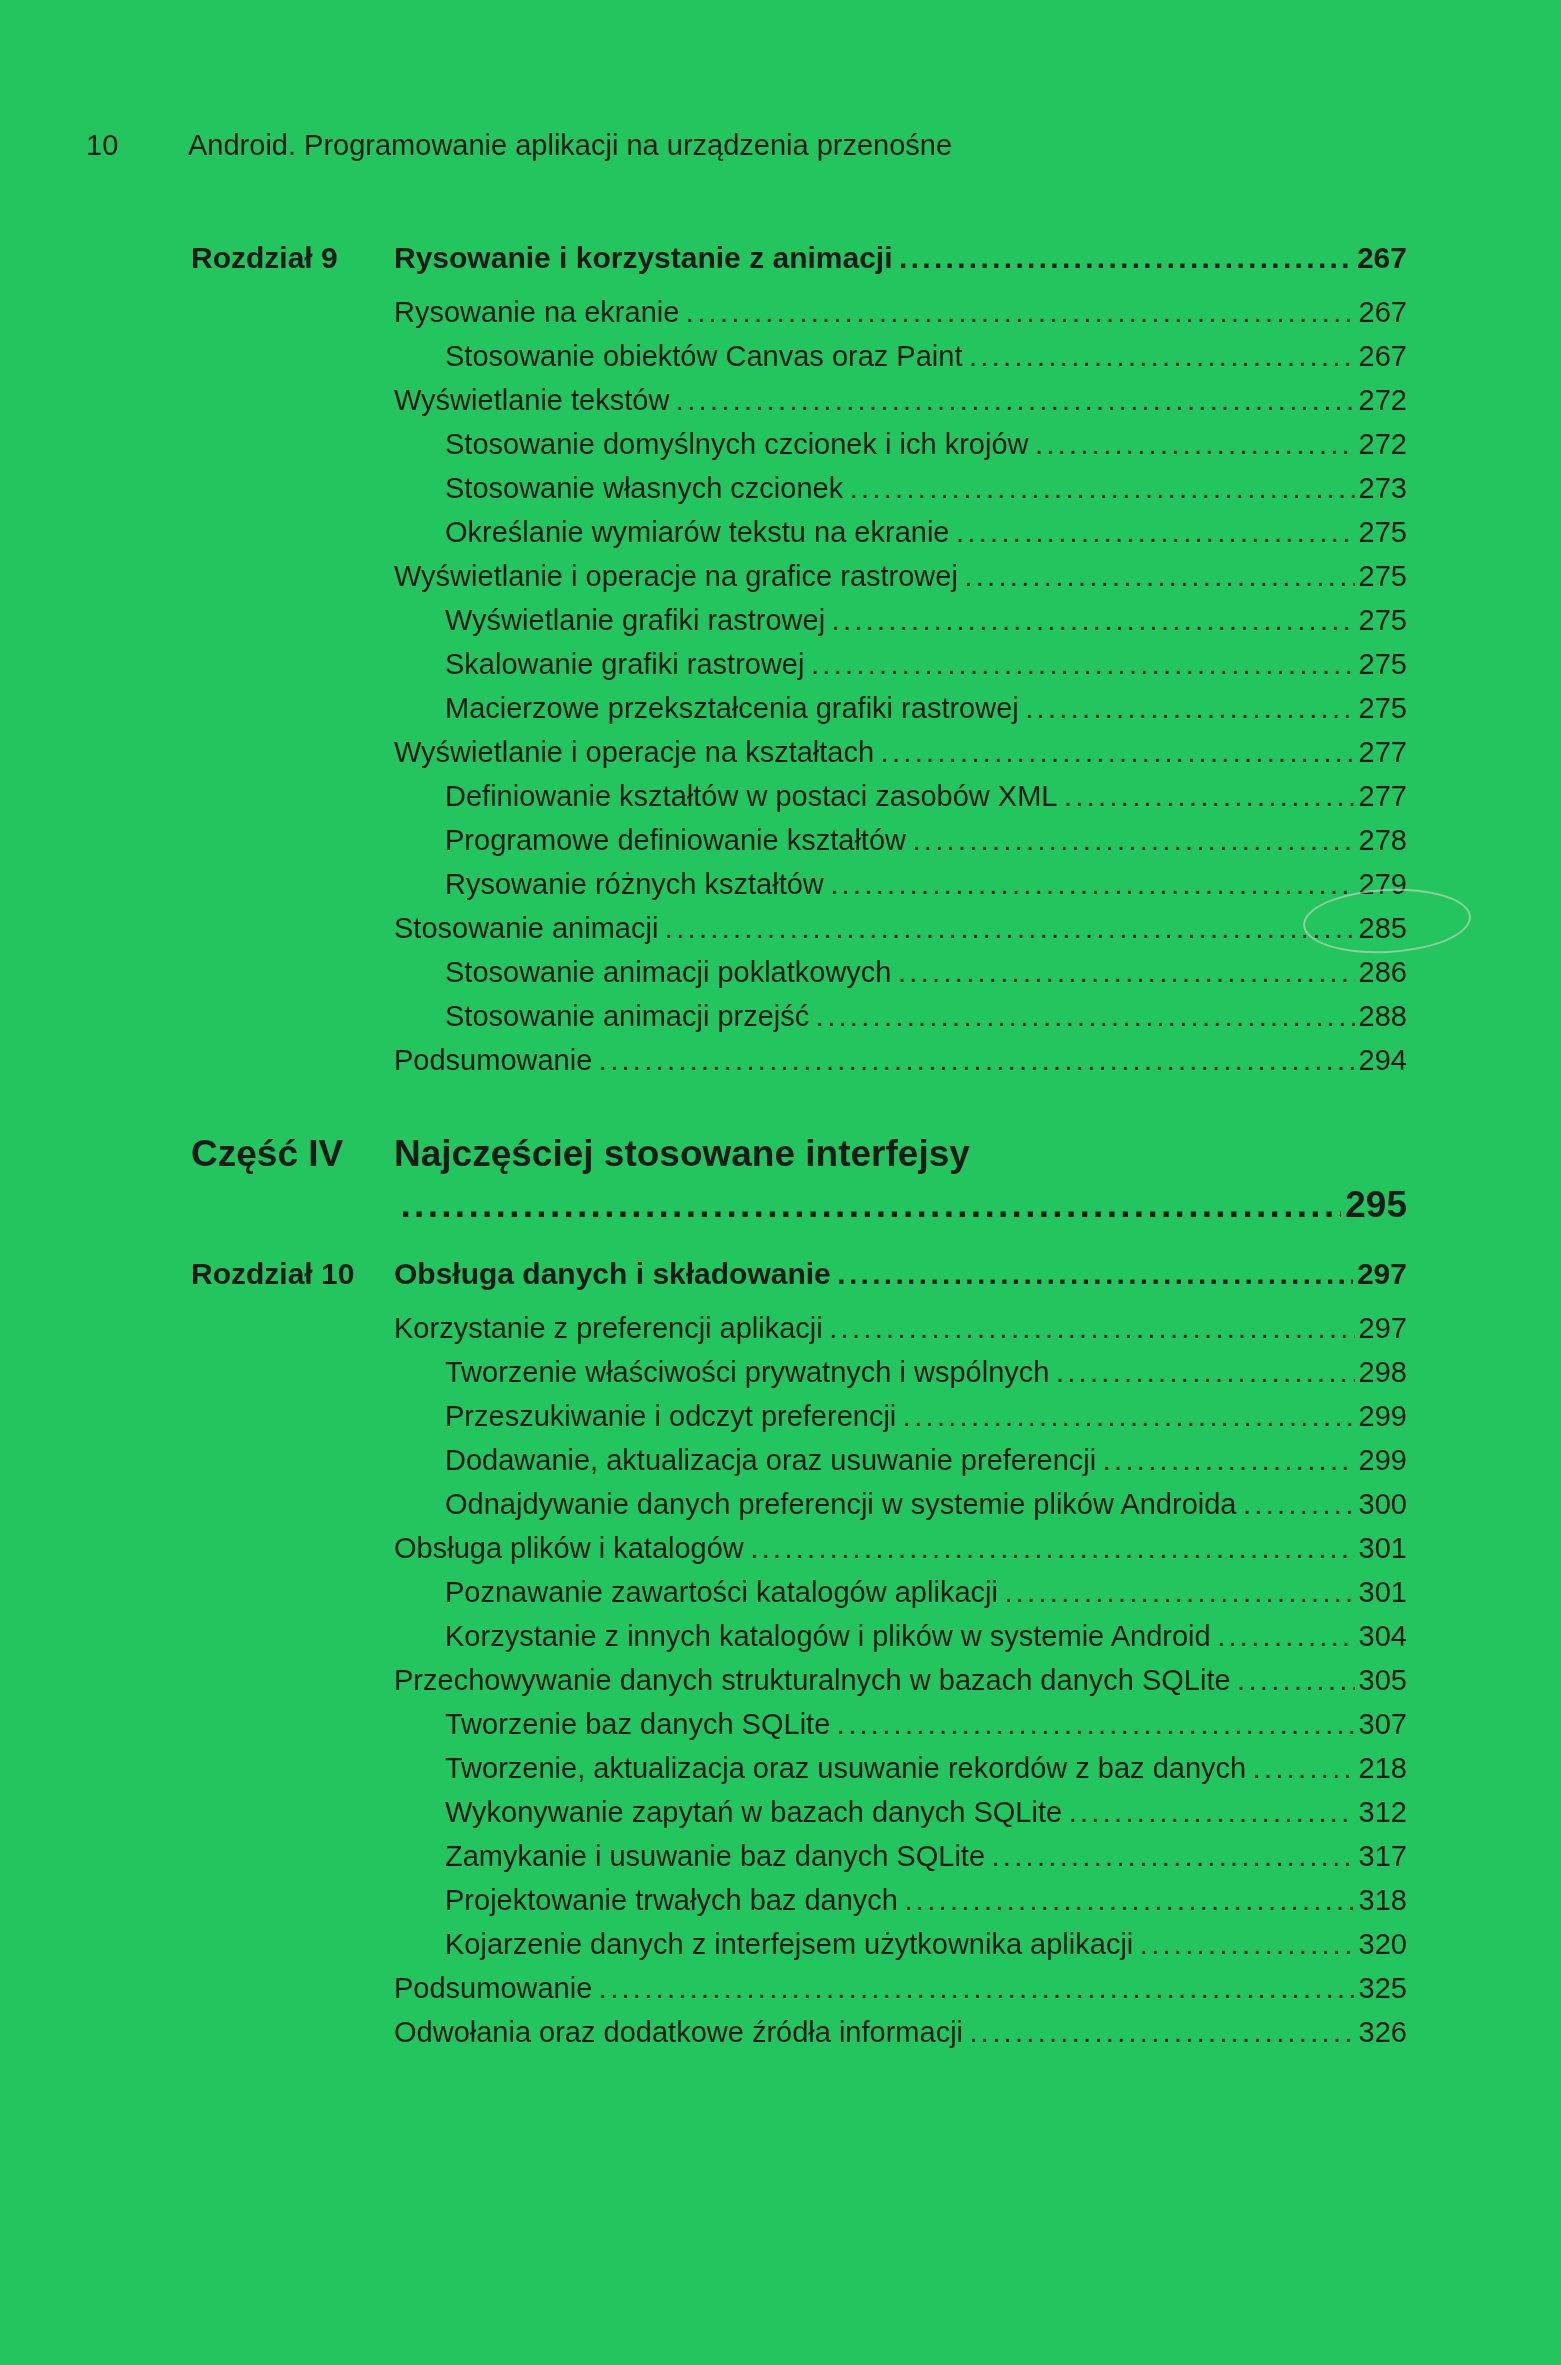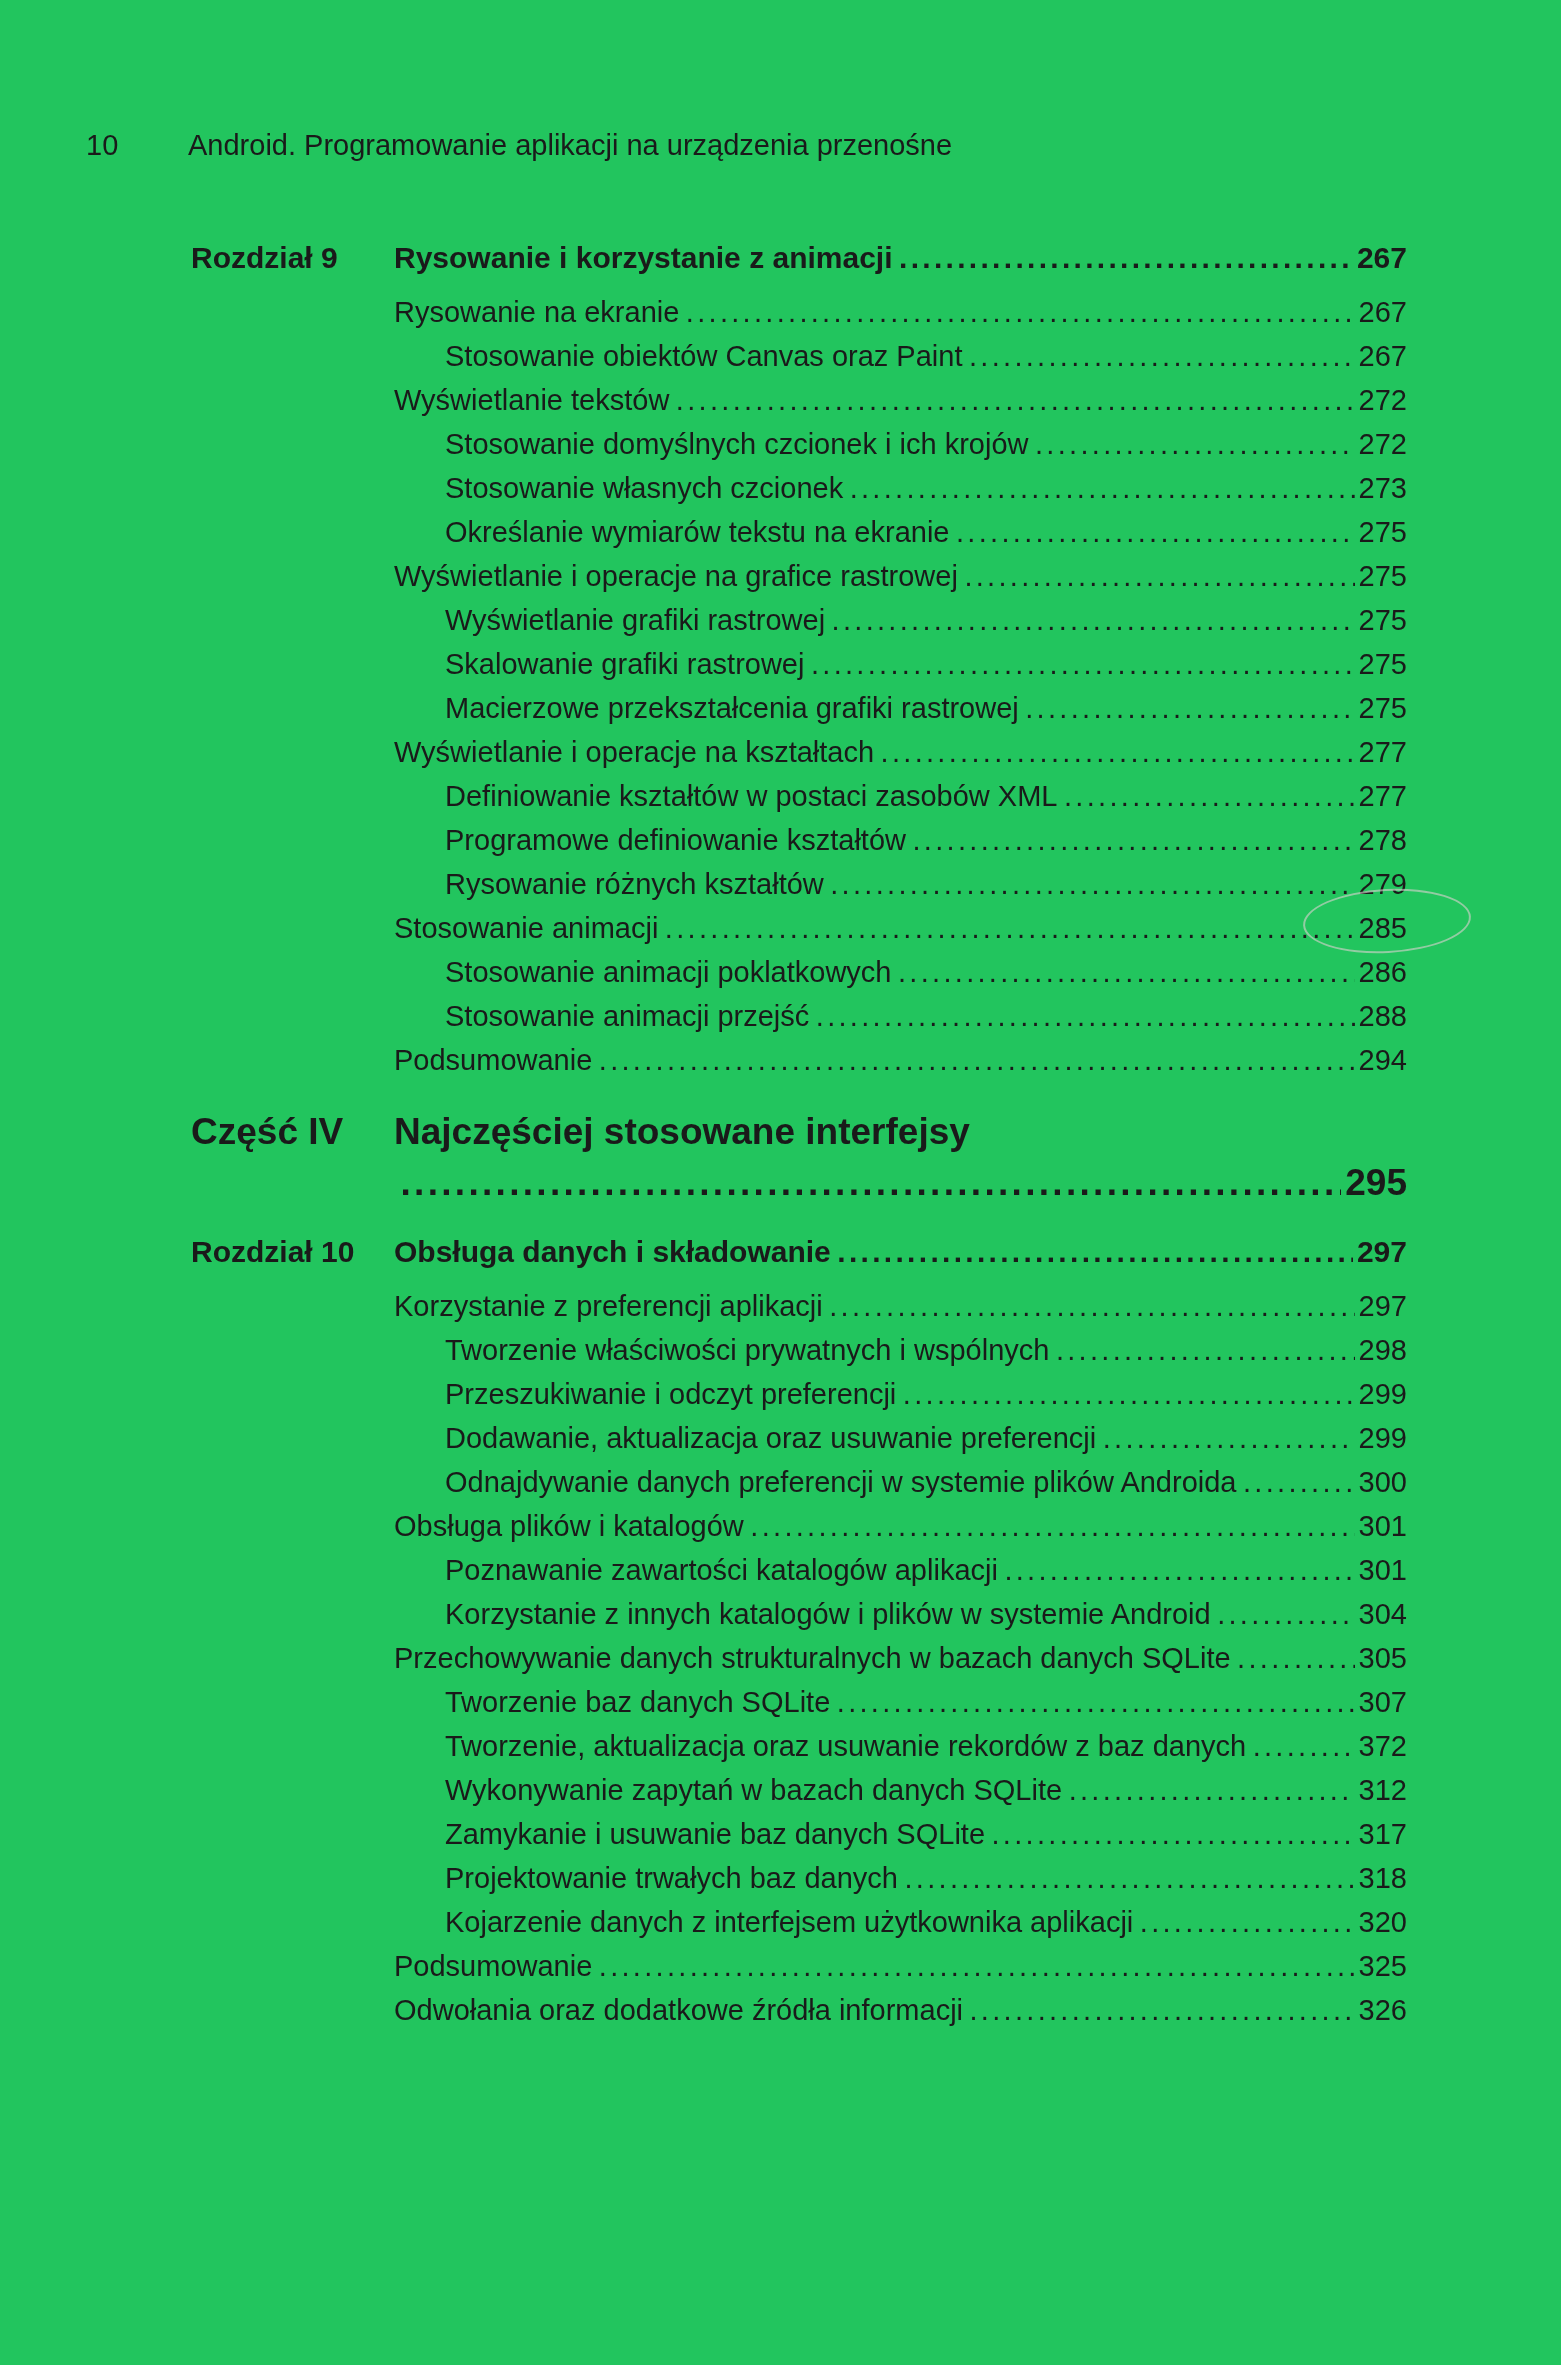--- a/index.html
+++ b/index.html
@@ -65,21 +65,21 @@
   }
   .title-wrap { flex: 1 1 auto; min-width: 0; }
 
   .entries { margin-left: 203px; }
   .entry {
     font-size: 29px;
     line-height: 44px;
   }
   .entry.l2 { padding-left: 51px; }
 
-  .toc-section.part { margin-top: 24px; }
+  .toc-section.part { margin-top: 46px; }
   .toc-section.part .head {
     display: flex;
     align-items: baseline;
     font-weight: bold;
     font-size: 37px;
     line-height: 51px;
     margin-bottom: 23.5px;
   }
   .toc-section.part + .toc-section.chapter { margin-top: 0; }
 
@@ -280,21 +280,21 @@
             <span class="pg">305</span>
           </div>
           <div class="entry row l2">
             <span class="txt">Tworzenie baz danych SQLite</span>
             <span class="dots">....................................................................................................................................................................................................................................................................</span>
             <span class="pg">307</span>
           </div>
           <div class="entry row l2">
             <span class="txt">Tworzenie, aktualizacja oraz usuwanie rekordów z baz danych</span>
             <span class="dots">....................................................................................................................................................................................................................................................................</span>
-            <span class="pg">372</span>
+            <span class="pg">218</span>
           </div>
           <div class="entry row l2">
             <span class="txt">Wykonywanie zapytań w bazach danych SQLite</span>
             <span class="dots">....................................................................................................................................................................................................................................................................</span>
             <span class="pg">312</span>
           </div>
           <div class="entry row l2">
             <span class="txt">Zamykanie i usuwanie baz danych SQLite</span>
             <span class="dots">....................................................................................................................................................................................................................................................................</span>
             <span class="pg">317</span>

